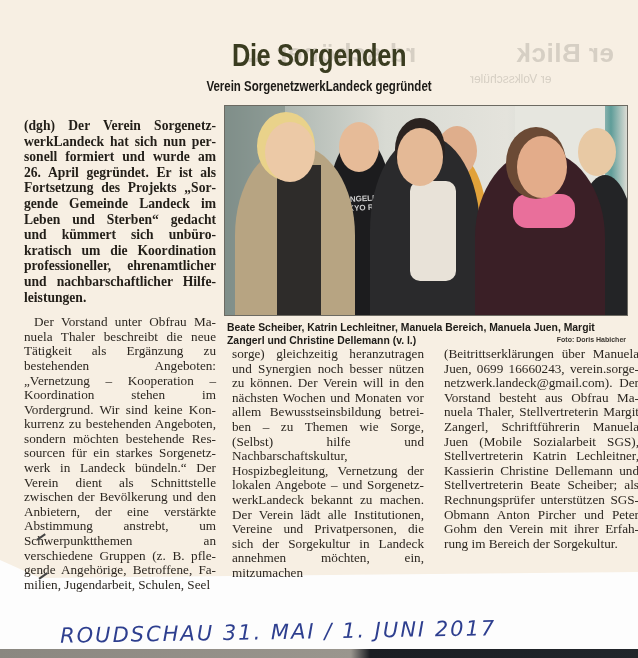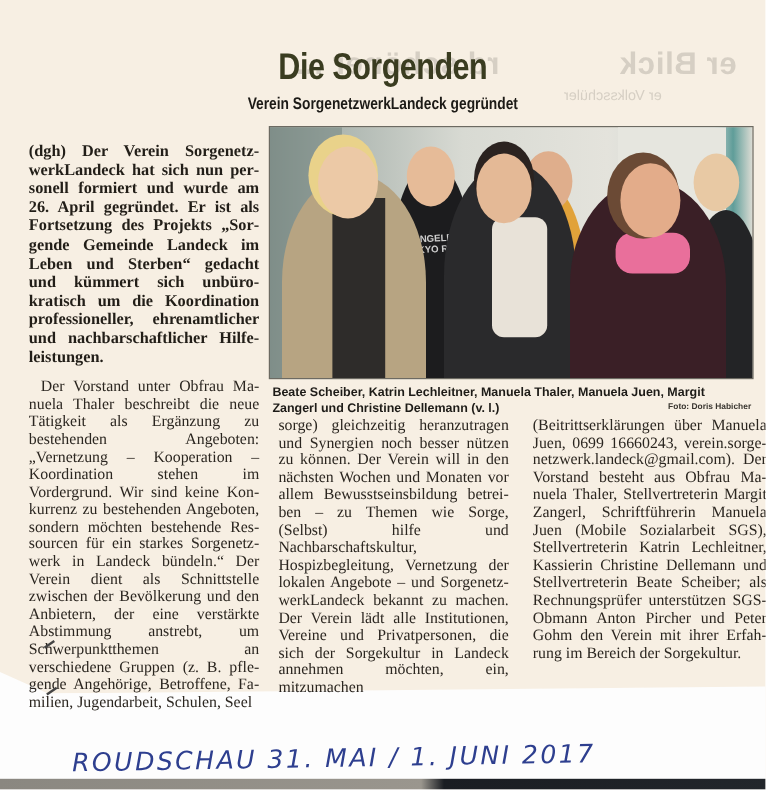--- a/index.html
+++ b/index.html
@@ -102,21 +102,21 @@
   <div style="position:absolute; left:52px; bottom:0; width:44px; height:150px; background:#2e2c2a;"></div>
   <div class="head" style="left:40px; top:16px; width:50px; height:60px; background:#ecc9a6; box-shadow:-4px -6px 0 4px #e9d28a;"></div>
   <div class="person" style="left:145px; width:110px; height:190px; background:#2a2a2c;"></div>
   <div style="position:absolute; left:185px; top:75px; width:46px; height:100px; background:#e8e2d8; border-radius:10px;"></div>
   <div class="head" style="left:172px; top:22px; width:46px; height:58px; background:#e4b996; box-shadow:0 -8px 0 2px #2b2320;"></div>
   <div class="person" style="left:250px; width:130px; height:175px; background:#3a1f26;"></div>
   <div style="position:absolute; left:288px; top:88px; width:62px; height:34px; background:#e96f9b; border-radius:14px;"></div>
   <div class="head" style="left:292px; top:30px; width:50px; height:62px; background:#e3ac8a; box-shadow:-6px -4px 0 5px #6b4a35;"></div>
 </div>
 
-<div class="caption">Beate Scheiber, Katrin Lechleitner, Manuela Thaler, Manuela Juen, Margit Zangerl und Christine Dellemann (v. l.)</div>
+<div class="caption">Beate Scheiber, Katrin Lechleitner, Manuela Bereich, Manuela Juen, Margit Zangerl und Christine Dellemann (v. l.)</div>
 <div class="credit">Foto: Doris Habicher</div>
 
 <div class="col col2">
   <p>sorge) gleichzeitig heranzutragen und Synergien noch besser nützen zu können. Der Verein will in den nächsten Wochen und Monaten vor allem Bewusstseinsbildung betrei­ben – zu Themen wie Sorge, (Selbst) hilfe und Nachbarschaftskultur, Hospizbegleitung, Vernetzung der lokalen Angebote – und Sorgenetz­werkLandeck bekannt zu machen. Der Verein lädt alle Institutionen, Vereine und Privatpersonen, die sich der Sorgekultur in Landeck anneh­men möchten, ein, mitzumachen</p>
 </div>
 
 <div class="col col3">
   <p>(Beitrittserklärungen über Manuela Juen, 0699 16660243, verein.sorge­netzwerk.landeck@gmail.com). Der Vorstand besteht aus Obfrau Ma­nuela Thaler, Stellvertreterin Margit Zangerl, Schriftführerin Manuela Juen (Mobile Sozialarbeit SGS), Stellvertreterin Katrin Lechleitner, Kassierin Christine Dellemann und Stellvertreterin Beate Scheiber; als Rechnungsprüfer unterstützen SGS-Obmann Anton Pircher und Peter Gohm den Verein mit ihrer Erfah­rung im Bereich der Sorgekultur.</p>
 </div>
 

